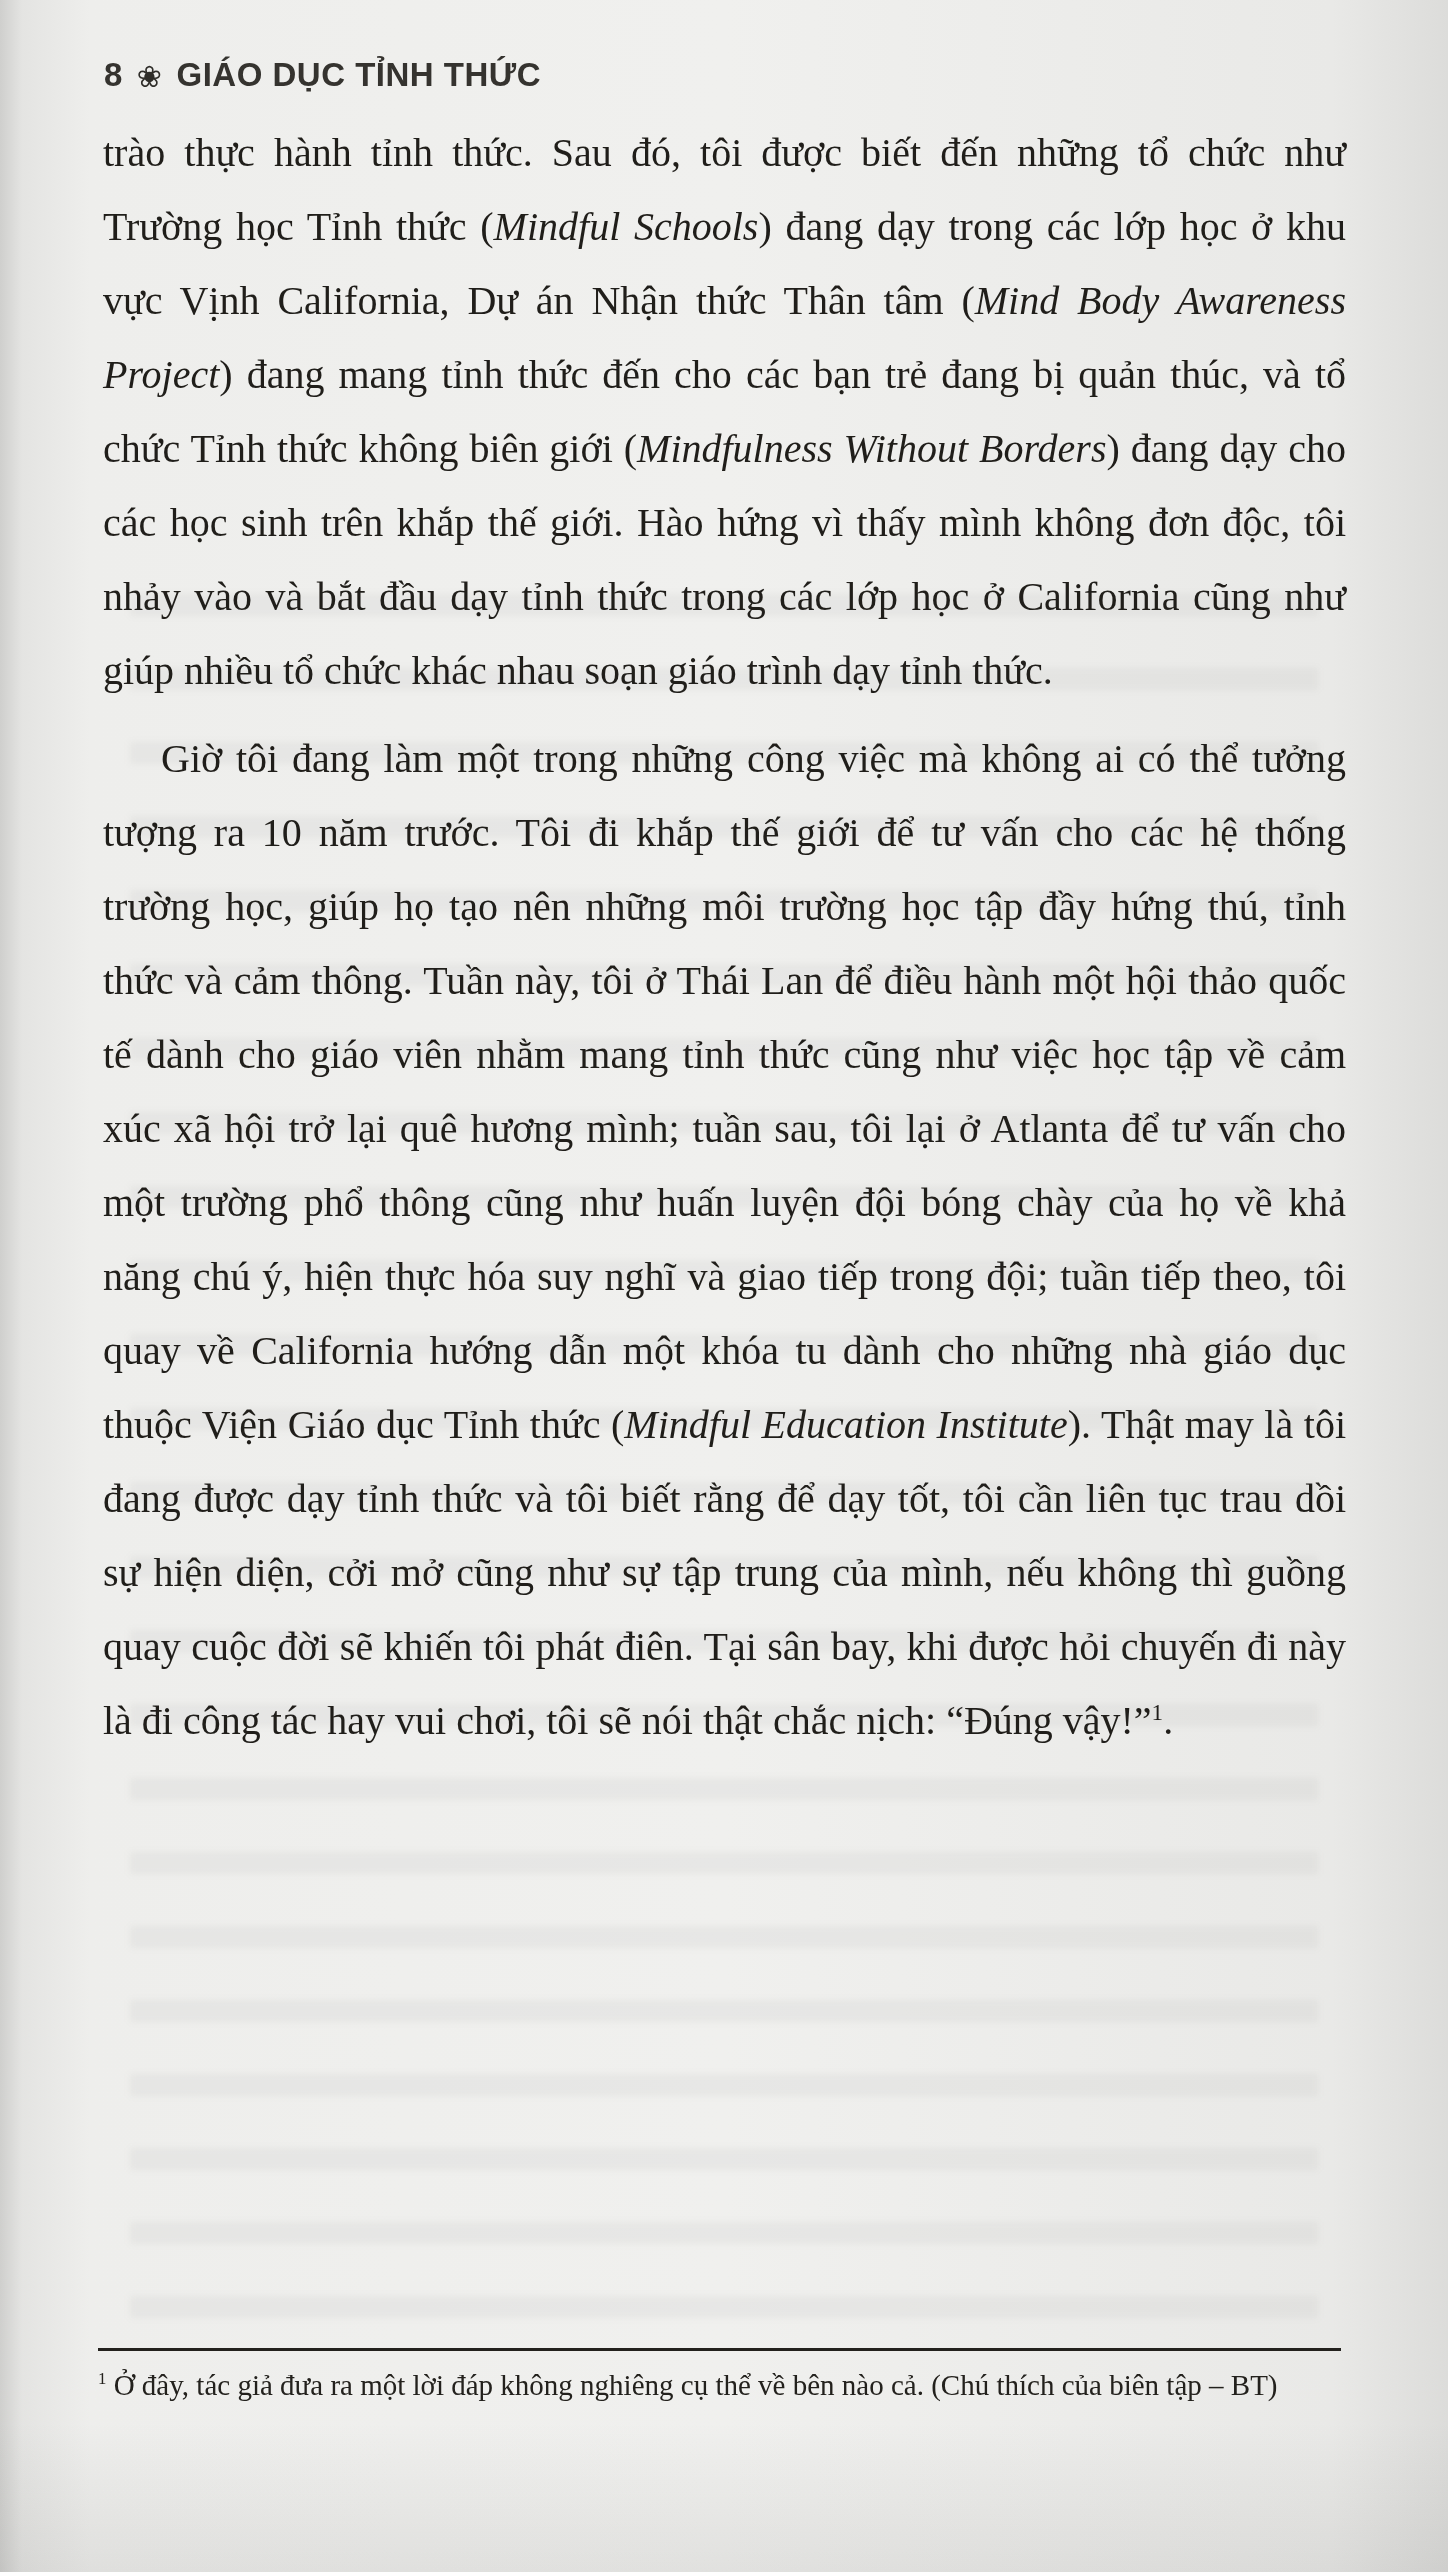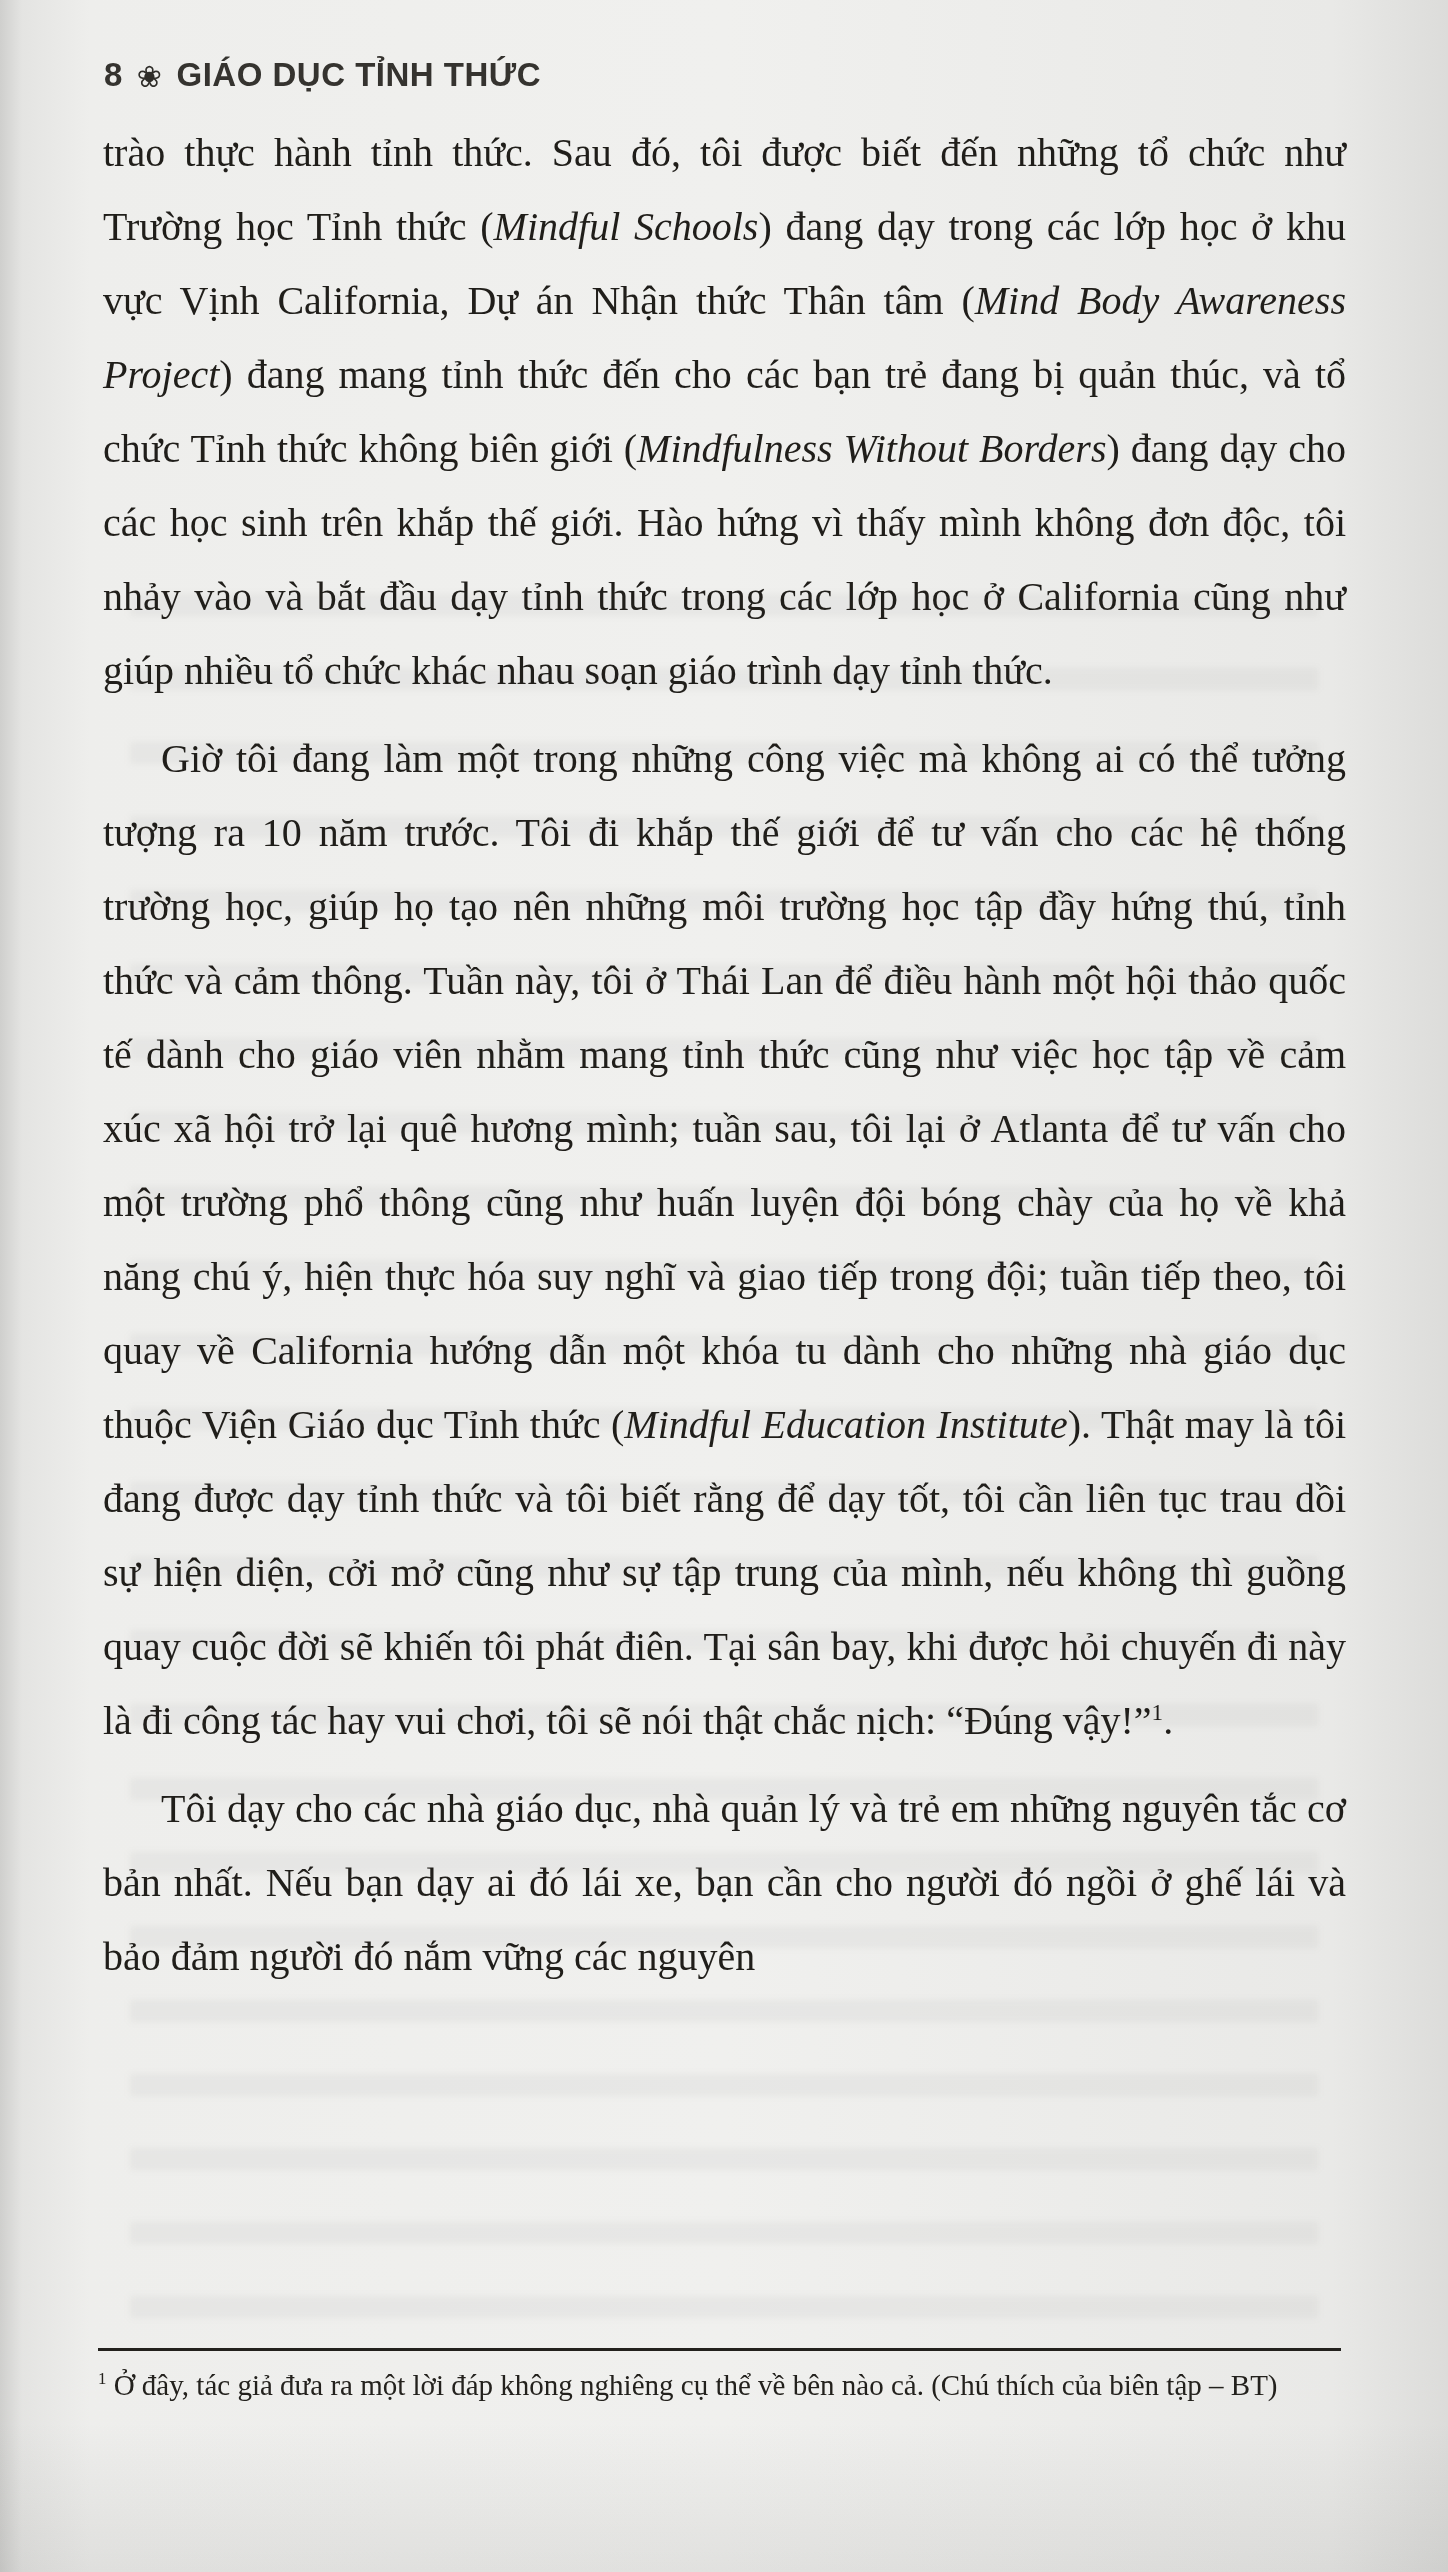--- a/index.html
+++ b/index.html
@@ -63,20 +63,19 @@
 
   <header class="page-header">
     <span>8</span>
     <span class="ornament">❀</span>
     <span>GIÁO DỤC TỈNH THỨC</span>
   </header>
 
   <main class="body-text" id="paragraphs">
       <p><span>trào thực hành tỉnh thức. Sau đó, tôi được biết đến những tổ chức như Trường học Tỉnh thức (</span><em>Mindful Schools</em><span>) đang dạy trong các lớp học ở khu vực Vịnh California, Dự án Nhận thức Thân tâm (</span><em>Mind Body Awareness Project</em><span>) đang mang tỉnh thức đến cho các bạn trẻ đang bị quản thúc, và tổ chức Tỉnh thức không biên giới (</span><em>Mindfulness Without Borders</em><span>) đang dạy cho các học sinh trên khắp thế giới. Hào hứng vì thấy mình không đơn độc, tôi nhảy vào và bắt đầu dạy tỉnh thức trong các lớp học ở California cũng như giúp nhiều tổ chức khác nhau soạn giáo trình dạy tỉnh thức.</span></p>
       <p class="indent"><span>Giờ tôi đang làm một trong những công việc mà không ai có thể tưởng tượng ra 10 năm trước. Tôi đi khắp thế giới để tư vấn cho các hệ thống trường học, giúp họ tạo nên những môi trường học tập đầy hứng thú, tỉnh thức và cảm thông. Tuần này, tôi ở Thái Lan để điều hành một hội thảo quốc tế dành cho giáo viên nhằm mang tỉnh thức cũng như việc học tập về cảm xúc xã hội trở lại quê hương mình; tuần sau, tôi lại ở Atlanta để tư vấn cho một trường phổ thông cũng như huấn luyện đội bóng chày của họ về khả năng chú ý, hiện thực hóa suy nghĩ và giao tiếp trong đội; tuần tiếp theo, tôi quay về California hướng dẫn một khóa tu dành cho những nhà giáo dục thuộc Viện Giáo dục Tỉnh thức (</span><em>Mindful Education Institute</em><span>). Thật may là tôi đang được dạy tỉnh thức và tôi biết rằng để dạy tốt, tôi cần liên tục trau dồi sự hiện diện, cởi mở cũng như sự tập trung của mình, nếu không thì guồng quay cuộc đời sẽ khiến tôi phát điên. Tại sân bay, khi được hỏi chuyến đi này là đi công tác hay vui chơi, tôi sẽ nói thật chắc nịch: “Đúng vậy!”</span><sup>1</sup><span>.</span></p>
-      <p class="indent"><span>Tôi dạy cho các nhà giáo dục, nhà quản lý và trẻ em những nguyên tắc cơ bản nhất. Nếu bạn dạy ai đó lái xe, bạn cần cho người đó ngồi ở ghế lái và bảo đảm người đó nắm vững các nguyên</span></p>
     </main>
 
   <footer class="footnote-area">
     <div class="footnote-rule"></div>
     <p class="footnote" id="footnote"><sup>1</sup> Ở đây, tác giả đưa ra một lời đáp không nghiêng cụ thể về bên nào cả. (Chú thích của biên tập – BT)</p>
   </footer>
 </div>
 
 </body></html>

